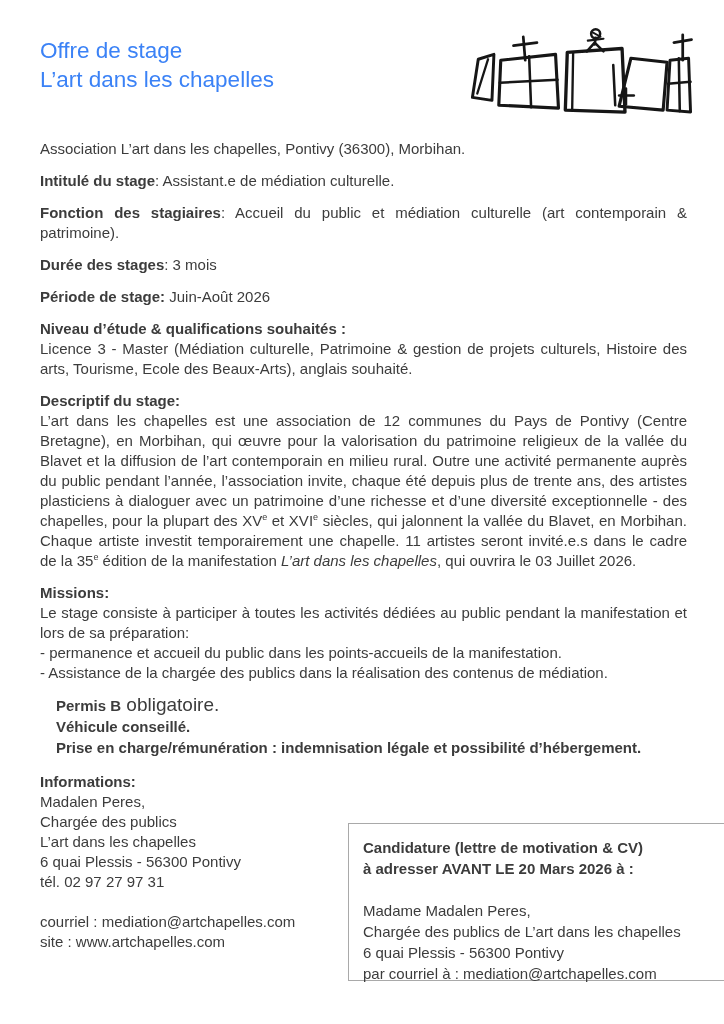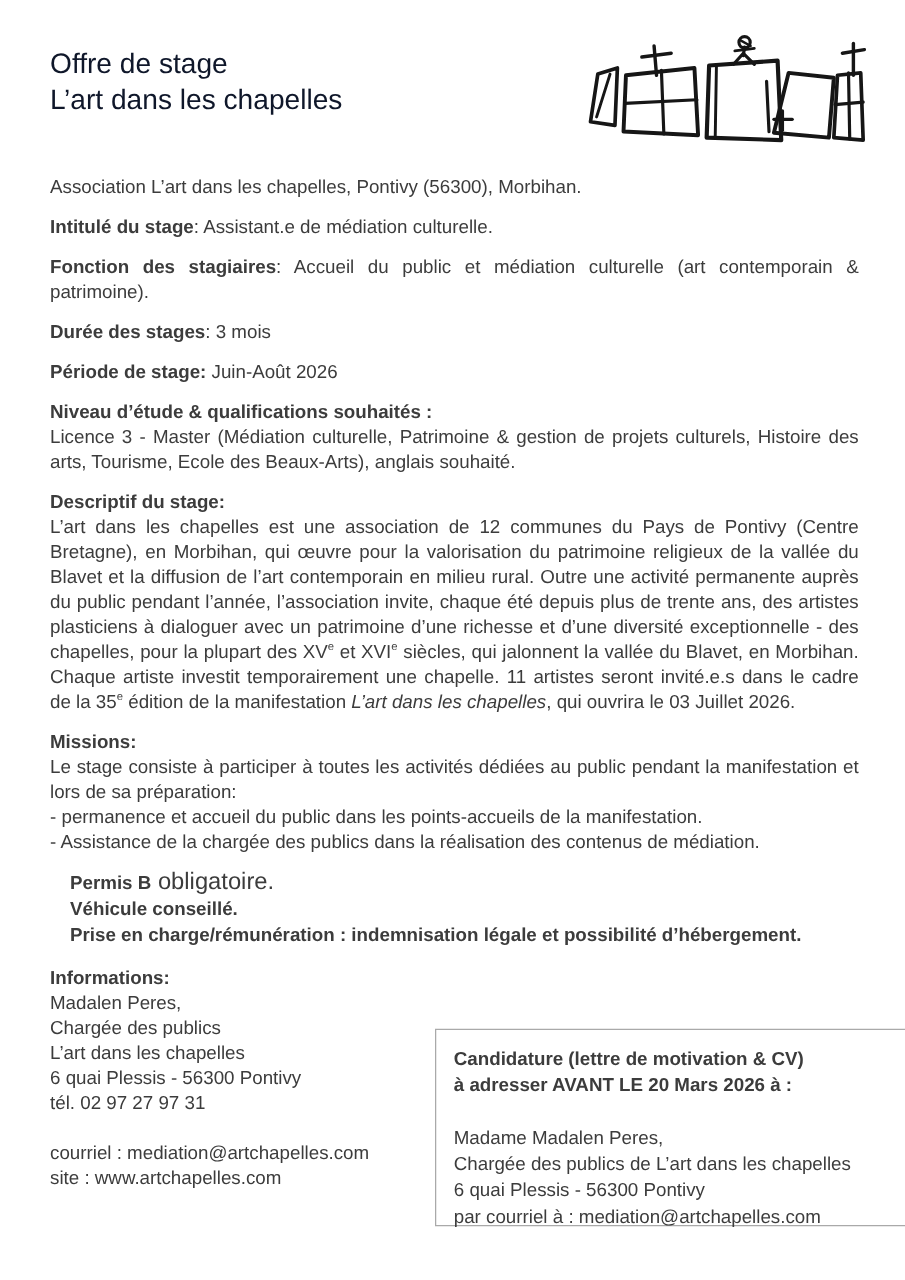--- a/index.html
+++ b/index.html
@@ -3,21 +3,21 @@
 <meta charset="utf-8">
 <style>
   html,body{margin:0;padding:0;background:#ffffff;}
   .page{
     width:724px;height:1024px;position:relative;background:#fff;
     box-sizing:border-box;padding:34px 37px 0 40px;overflow:hidden;
     font-family:"Liberation Sans",sans-serif;color:#3c3c3c;
     font-size:15px;line-height:20px;
   }
   .header{display:flex;justify-content:space-between;align-items:flex-start;margin-bottom:18px;}
-  .title{font-size:22.5px;line-height:29px;font-weight:400;color:#0f172a;margin-top:2px;}
+  .title{font-size:22.5px;line-height:29px;font-weight:400;color:#3b82f6;margin-top:2px;}
   .logo{margin-top:-8px;margin-right:-6px;}
   .para{margin:0 0 12px 0;}
   .bold{font-weight:700;}
   .just{text-align:justify;}
   .big{font-size:19px;line-height:20px;}
   sup.e{font-size:9px;line-height:0;vertical-align:6px;}
   .ital{font-style:italic;}
   .permis-block{margin:4px 0 12px 16px;}
   .permis-block div{margin-bottom:1px;}
   .contact{margin-top:14px;}
@@ -67,21 +67,21 @@
 
         <path d="M207,35 L226,33 L228,88 L204,86 Z" stroke-width="3"></path>
         <path d="M216,33 L217,87" stroke-width="2.6"></path>
         <path d="M205,59 L228,57" stroke-width="2.6"></path>
         <path d="M220,9 L220,35" stroke-width="2.8"></path>
         <path d="M211,17 L229,14" stroke-width="2.8"></path>
       </svg>
     </div>
   </div>
 
-  <div class="para">Association L’art dans les chapelles, Pontivy (56300), Morbihan.</div>
+  <div class="para">Association L’art dans les chapelles, Pontivy (36300), Morbihan.</div>
 
   <div class="para"><span class="bold">Intitulé du stage</span><span>: Assistant.e de médiation culturelle.</span></div>
 
   <div class="para just"><span class="bold">Fonction des stagiaires</span><span>: Accueil du public et médiation culturelle (art contemporain &amp; patrimoine).</span></div>
 
   <div class="para"><span class="bold">Durée des stages</span><span>: 3 mois</span></div>
 
   <div class="para"><span class="bold">Période de stage:</span><span> Juin-Août 2026</span></div>
 
   <div class="para just">

